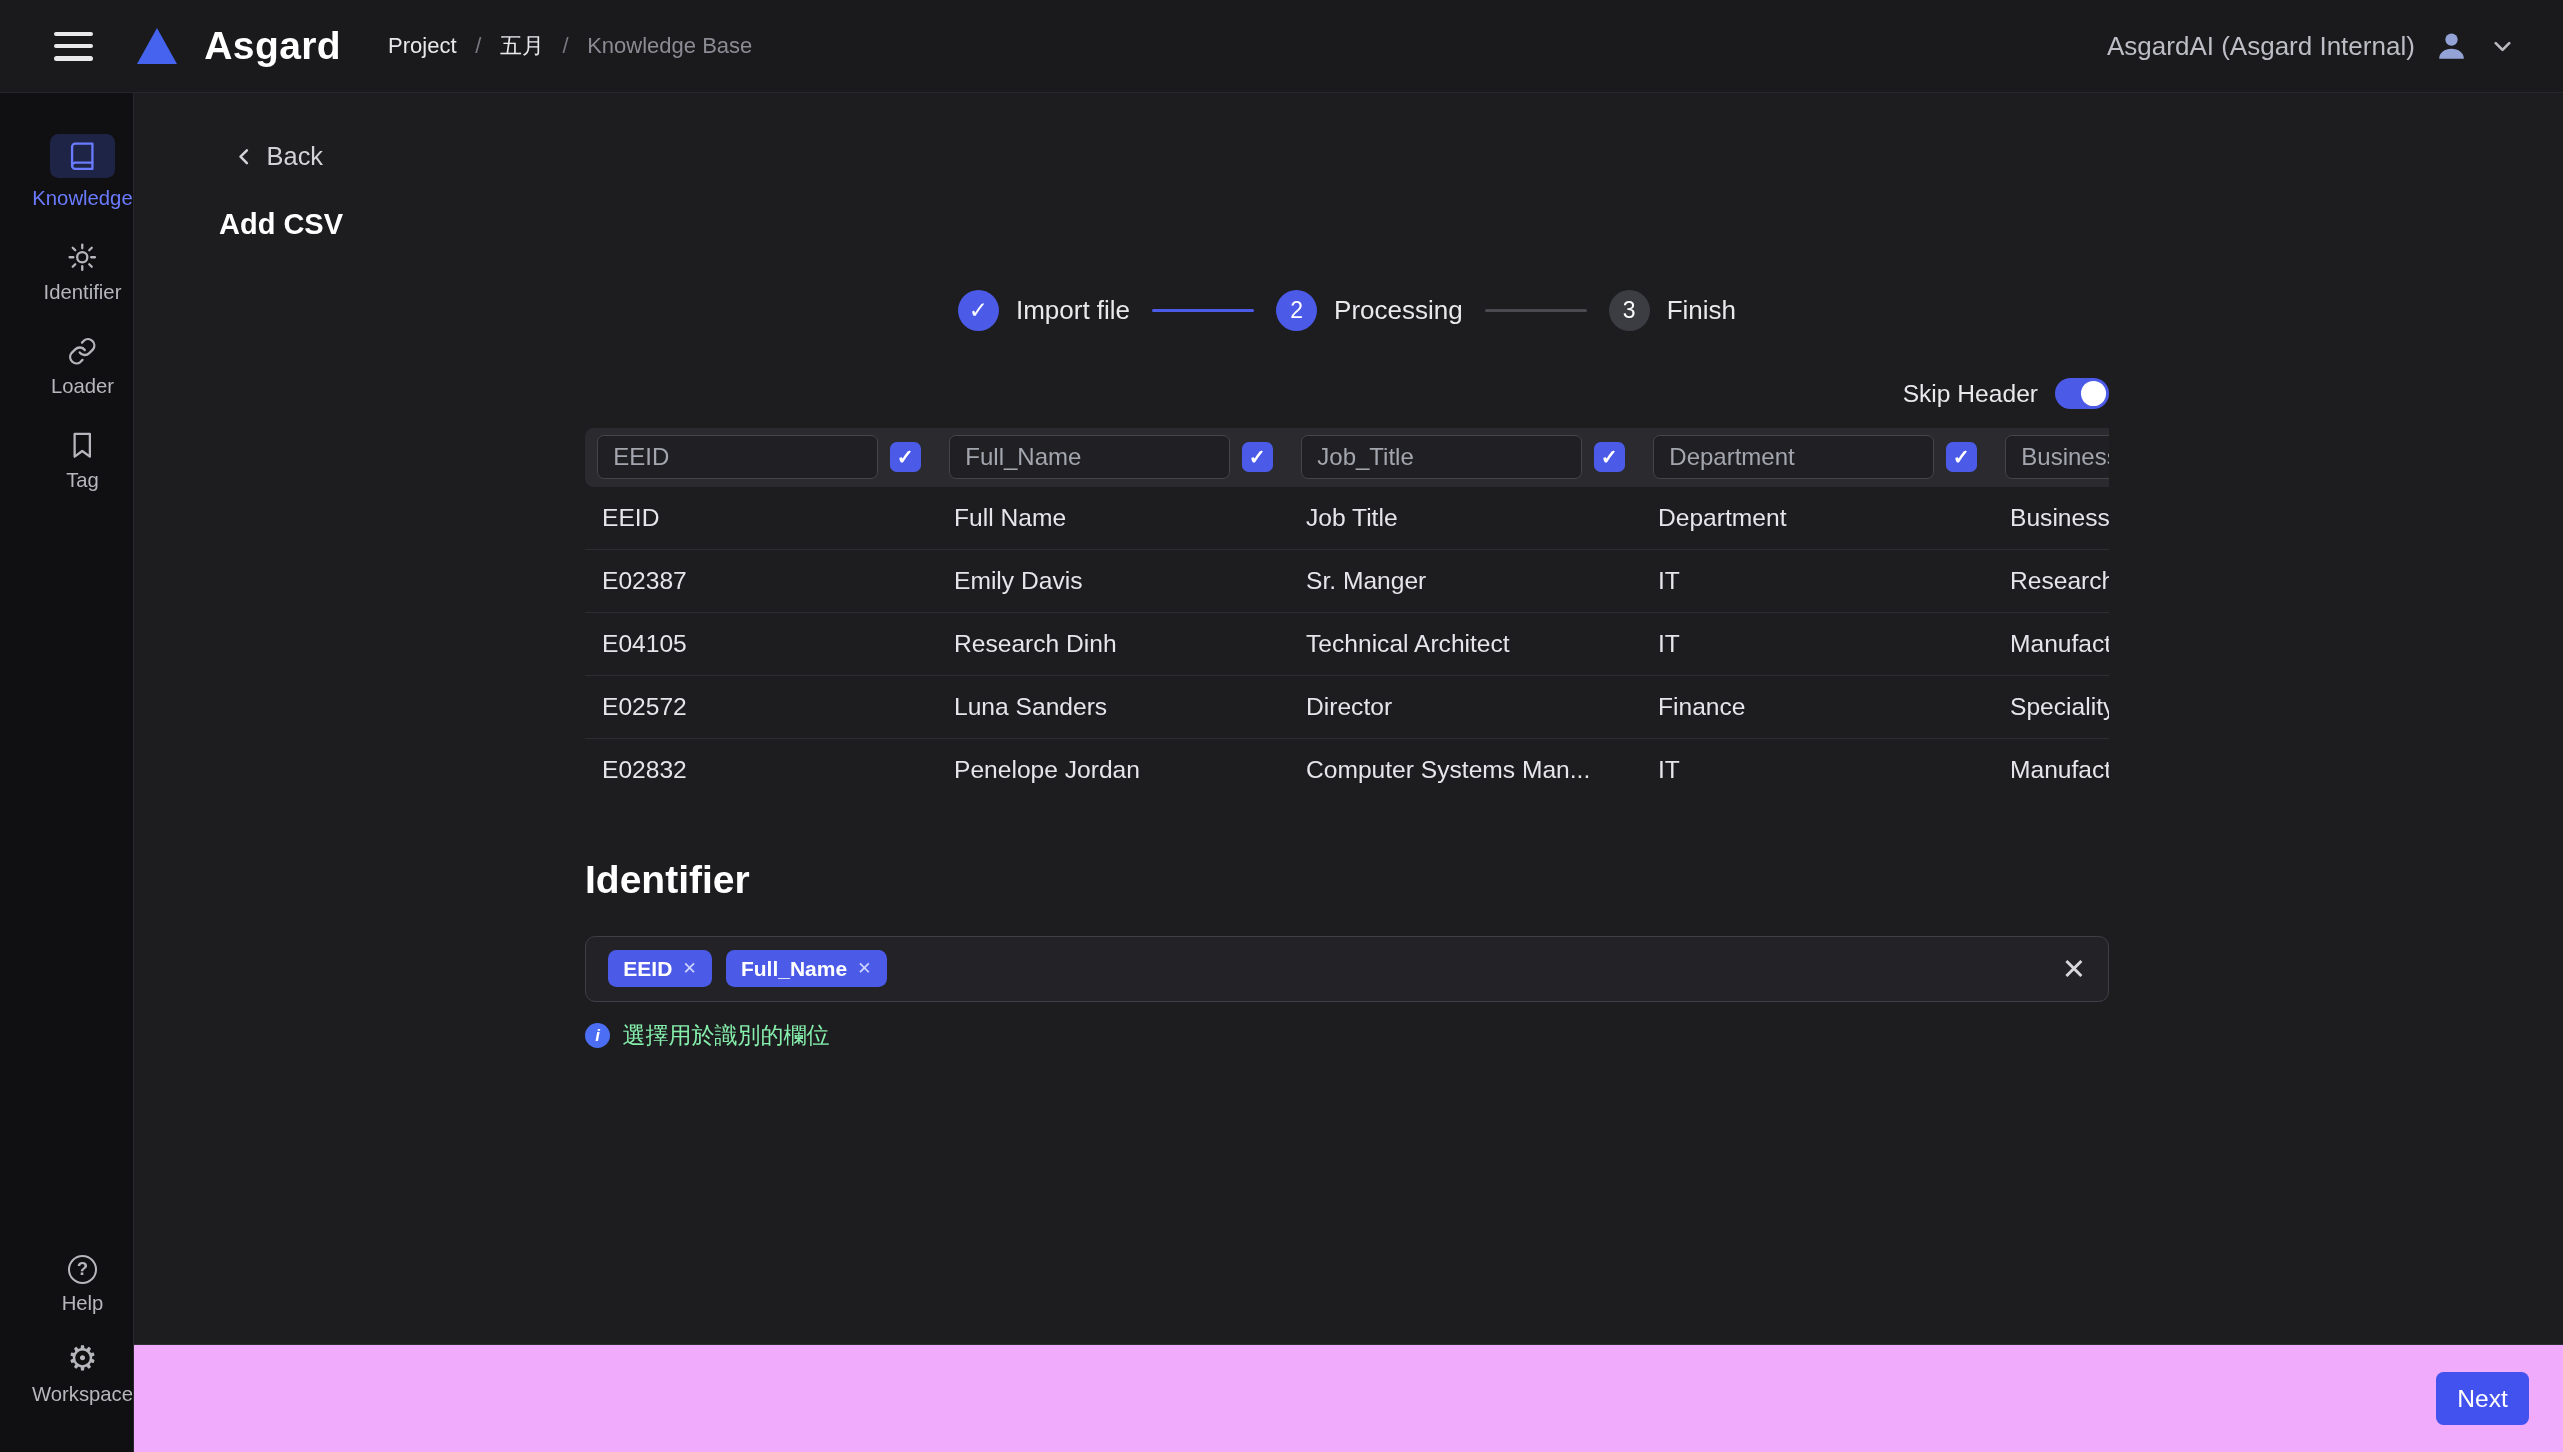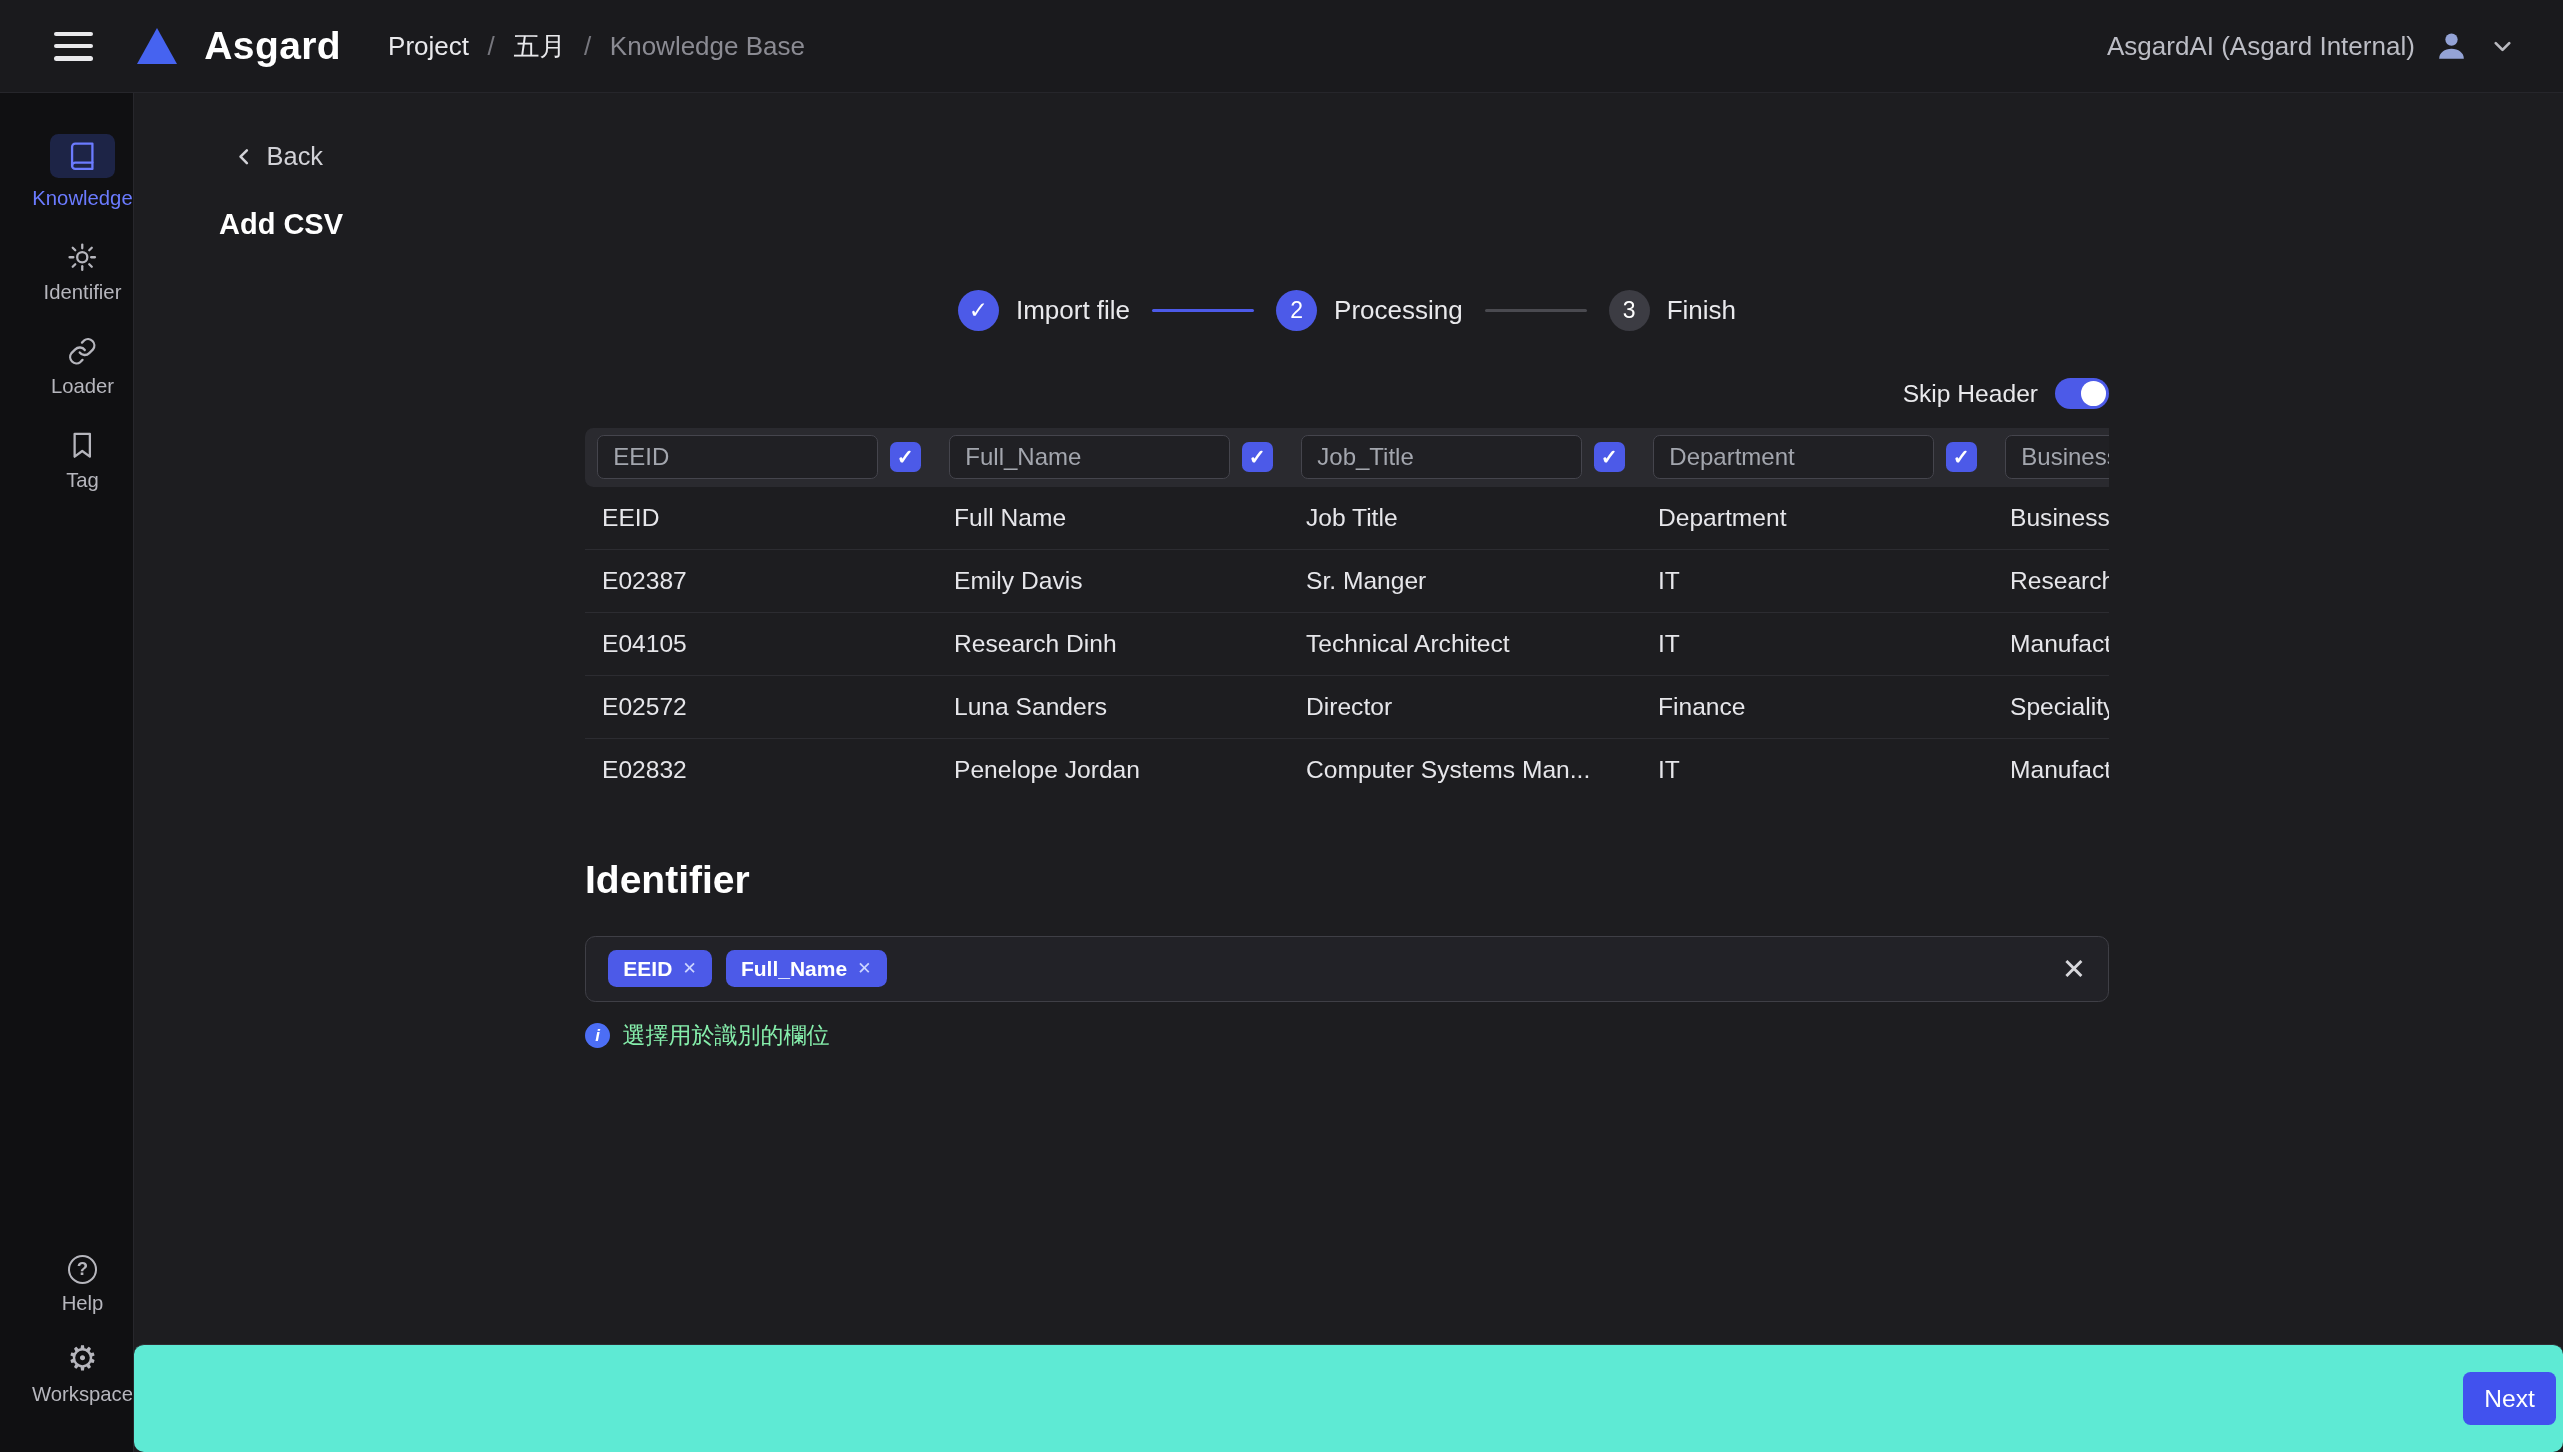--- a/index.html
+++ b/index.html
@@ -14,21 +14,21 @@
   .topbar {
     position:absolute; top:0; left:0; right:0; height:93px;
     background:#1a1a1d; border-bottom:0.8px solid #26262b;
     display:flex; align-items:center; padding:0 47px 0 54px;
   }
   .hamburger { width:39px; height:29px; display:flex; flex-direction:column; justify-content:space-between; cursor:pointer; }
   .hamburger span { display:block; height:4.2px; border-radius:2.5px; background:#e9e9ec; }
   .logo-wrap { display:flex; align-items:center; margin-left:44px;gap:12px; }
   .logo-triangle { width:0; height:0; border-left:20.3px solid transparent; border-right:20.3px solid transparent; border-bottom:36px solid #4663f0; }
   .app-name { font-size:39px; font-weight:700; color:#ffffff; margin-left:15.3px; letter-spacing:0.4px; }
-  .breadcrumb { display:flex; align-items:center; margin-left:47px; font-size:26px; gap:18.6px; }
+  .breadcrumb { display:flex; align-items:center; margin-left:47px; font-size:22px; gap:18.6px; }
   .crumb { color:#e9e9ec; }
   .crumb-sep { color:#77777e; }
   .crumb-muted { color:#8b8b93; }
   .topbar-right { margin-left:auto; display:flex; align-items:center; gap:18.6px; }
   .account-label { font-size:26px; color:#bcbdc5; }
   .person-icon { color:#94a3d6; display:flex; }
   .chev-down { color:#b9b9bf; display:flex; }
 
   
   .sidebar {
@@ -98,22 +98,22 @@
   .chip .chip-label { font-size:21px; font-weight:700; color:#ffffff; }
   .chip .chip-x { font-size:17px; color:#ccd4ff; cursor:pointer; }
   .id-clear { margin-left:auto; font-size:29px; color:#d8d8dc; cursor:pointer; }
   .hint-row { margin-top:18.6px; display:flex; align-items:center; gap:12px; }
   .info-icon { width:25.4px; height:25.4px; border-radius:50%; background:#4c6ef5; color:#ffffff; display:flex; align-items:center; justify-content:center; font-size:17px; font-weight:700; font-style:italic; }
   .hint-text { font-size:23px; color:#86efac; }
 
   
   .footer {
     position:absolute; left:0; right:0; bottom:0; height:108px;
-    border-top:0.8px solid #2e2e33; background:#5eead4;
-    display:flex; align-items:center; justify-content:flex-end; padding-right:7px;border-radius:10px;
+    border-top:0.8px solid #2e2e33; background:#f0abfc;
+    display:flex; align-items:center; justify-content:flex-end; padding-right:34px;
   }
   .next-btn {
     width:93px; height:53px; background:#4152ee; color:#ffffff; border:none; border-radius:7.6px;
     font-size:24.6px; font-family:"Liberation Sans", sans-serif; cursor:pointer;
   }
 
   svg { display:block; }
 </style>
 </head>
 <body>

